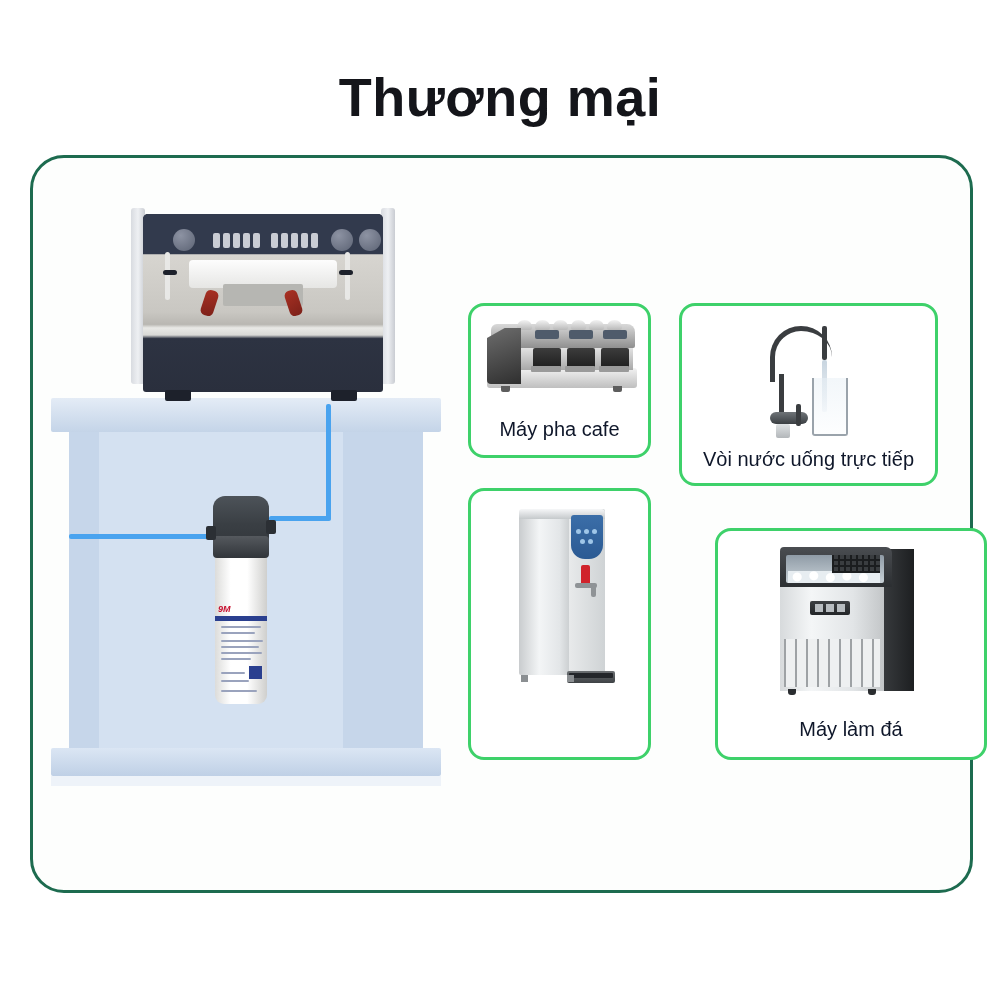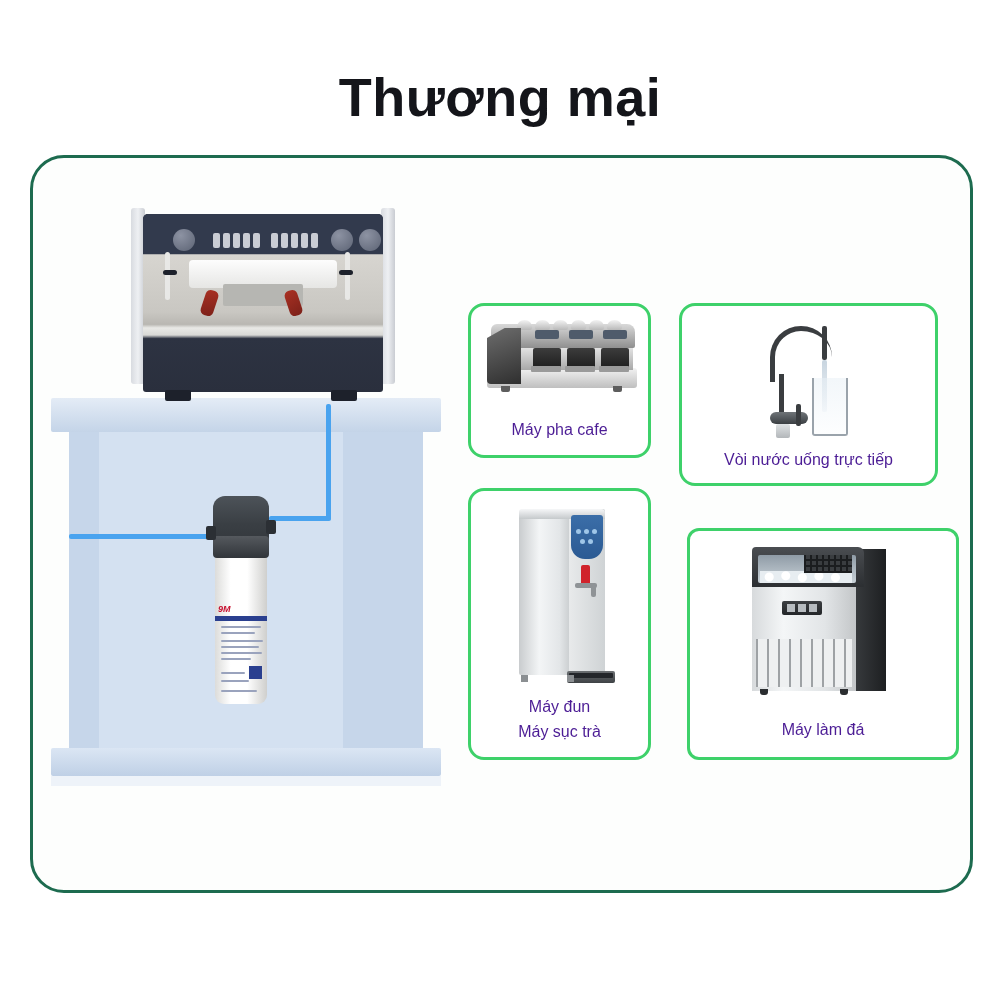--- a/index.html
+++ b/index.html
@@ -147,25 +147,25 @@
   .card{
     position:absolute;
     border:3px solid #3ed16a;
     border-radius:16px;
     background:#ffffff;
     box-sizing:border-box;
   }
   #card-cafe{left:435px;top:145px;width:183px;height:155px;}
   #card-faucet{left:646px;top:145px;width:259px;height:183px;}
   #card-boiler{left:435px;top:330px;width:183px;height:272px;}
-  #card-ice{left:654px;top:370px;width:272px;height:232px;border-radius:12px;}
+  #card-ice{left:682px;top:370px;width:272px;height:232px;}
   .card-label{
     position:absolute;left:0;width:100%;
     text-align:center;
-    font-size:16px;color:#4c1d95;
+    font-size:20px;color:#0f172a;
     line-height:25px;
   }
   #label-cafe{bottom:13px;}
   #label-faucet{bottom:11px;}
   #label-boiler{bottom:13px;}
   #label-ice{bottom:15px;}
   .card-art{position:absolute;left:0;top:0;width:100%;}
   
   #art-cafe{height:104px;}
   #cafe-m{position:absolute;left:16px;top:14px;width:150px;height:76px;}
@@ -388,24 +388,20 @@
         </div>
         <div id="boi-red"></div>
         <div id="boi-tap"></div>
         <div id="boi-tap2"></div>
         <div id="boi-tray"></div>
         <div id="boi-tray2"></div>
         <div class="boi-leg" style="left:10px"></div>
         <div class="boi-leg" style="left:56px"></div>
       </div>
     </div>
-    <div class="card-label" id="label-boiler">
-      <span>Máy đun</span><br>
-      <span>Máy sục trà</span>
-    </div>
   </div>
 
   <div class="card" id="card-ice">
     <div class="card-art" id="art-ice">
       <div id="ice">
         <div id="ice-side"></div>
         <div id="ice-body"></div>
         <div id="ice-hood"></div>
         <div id="ice-window"></div>
         <div id="ice-cubes"></div>

